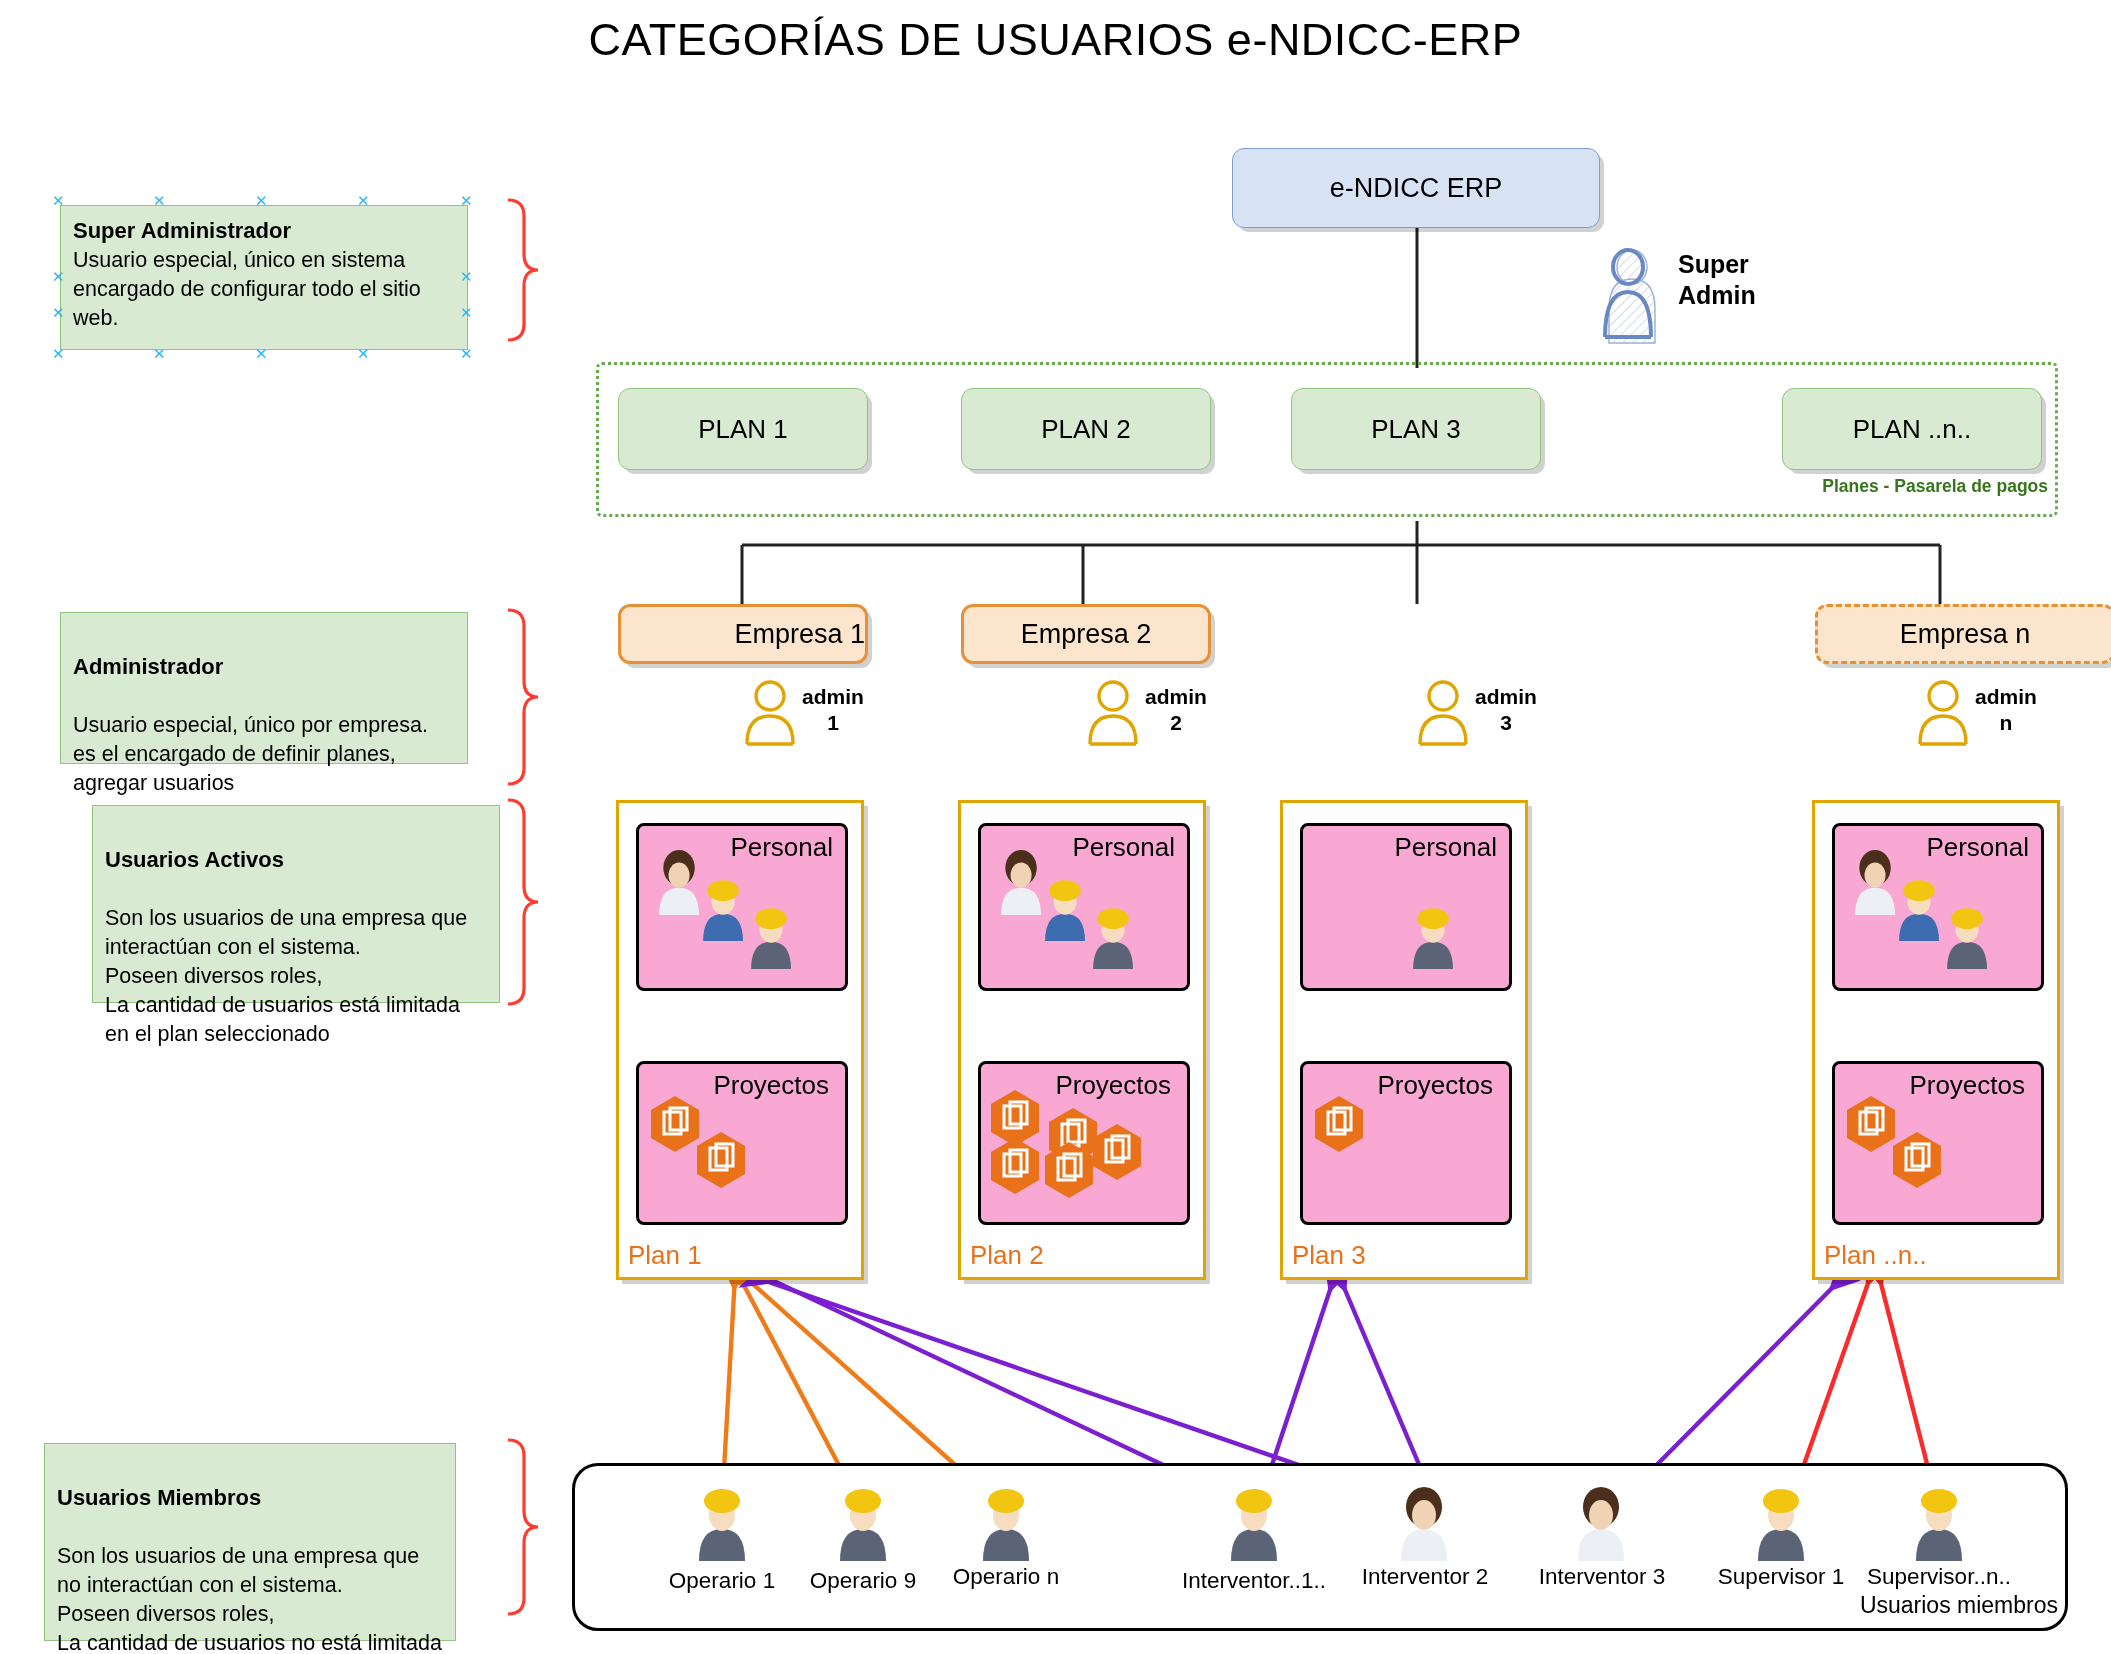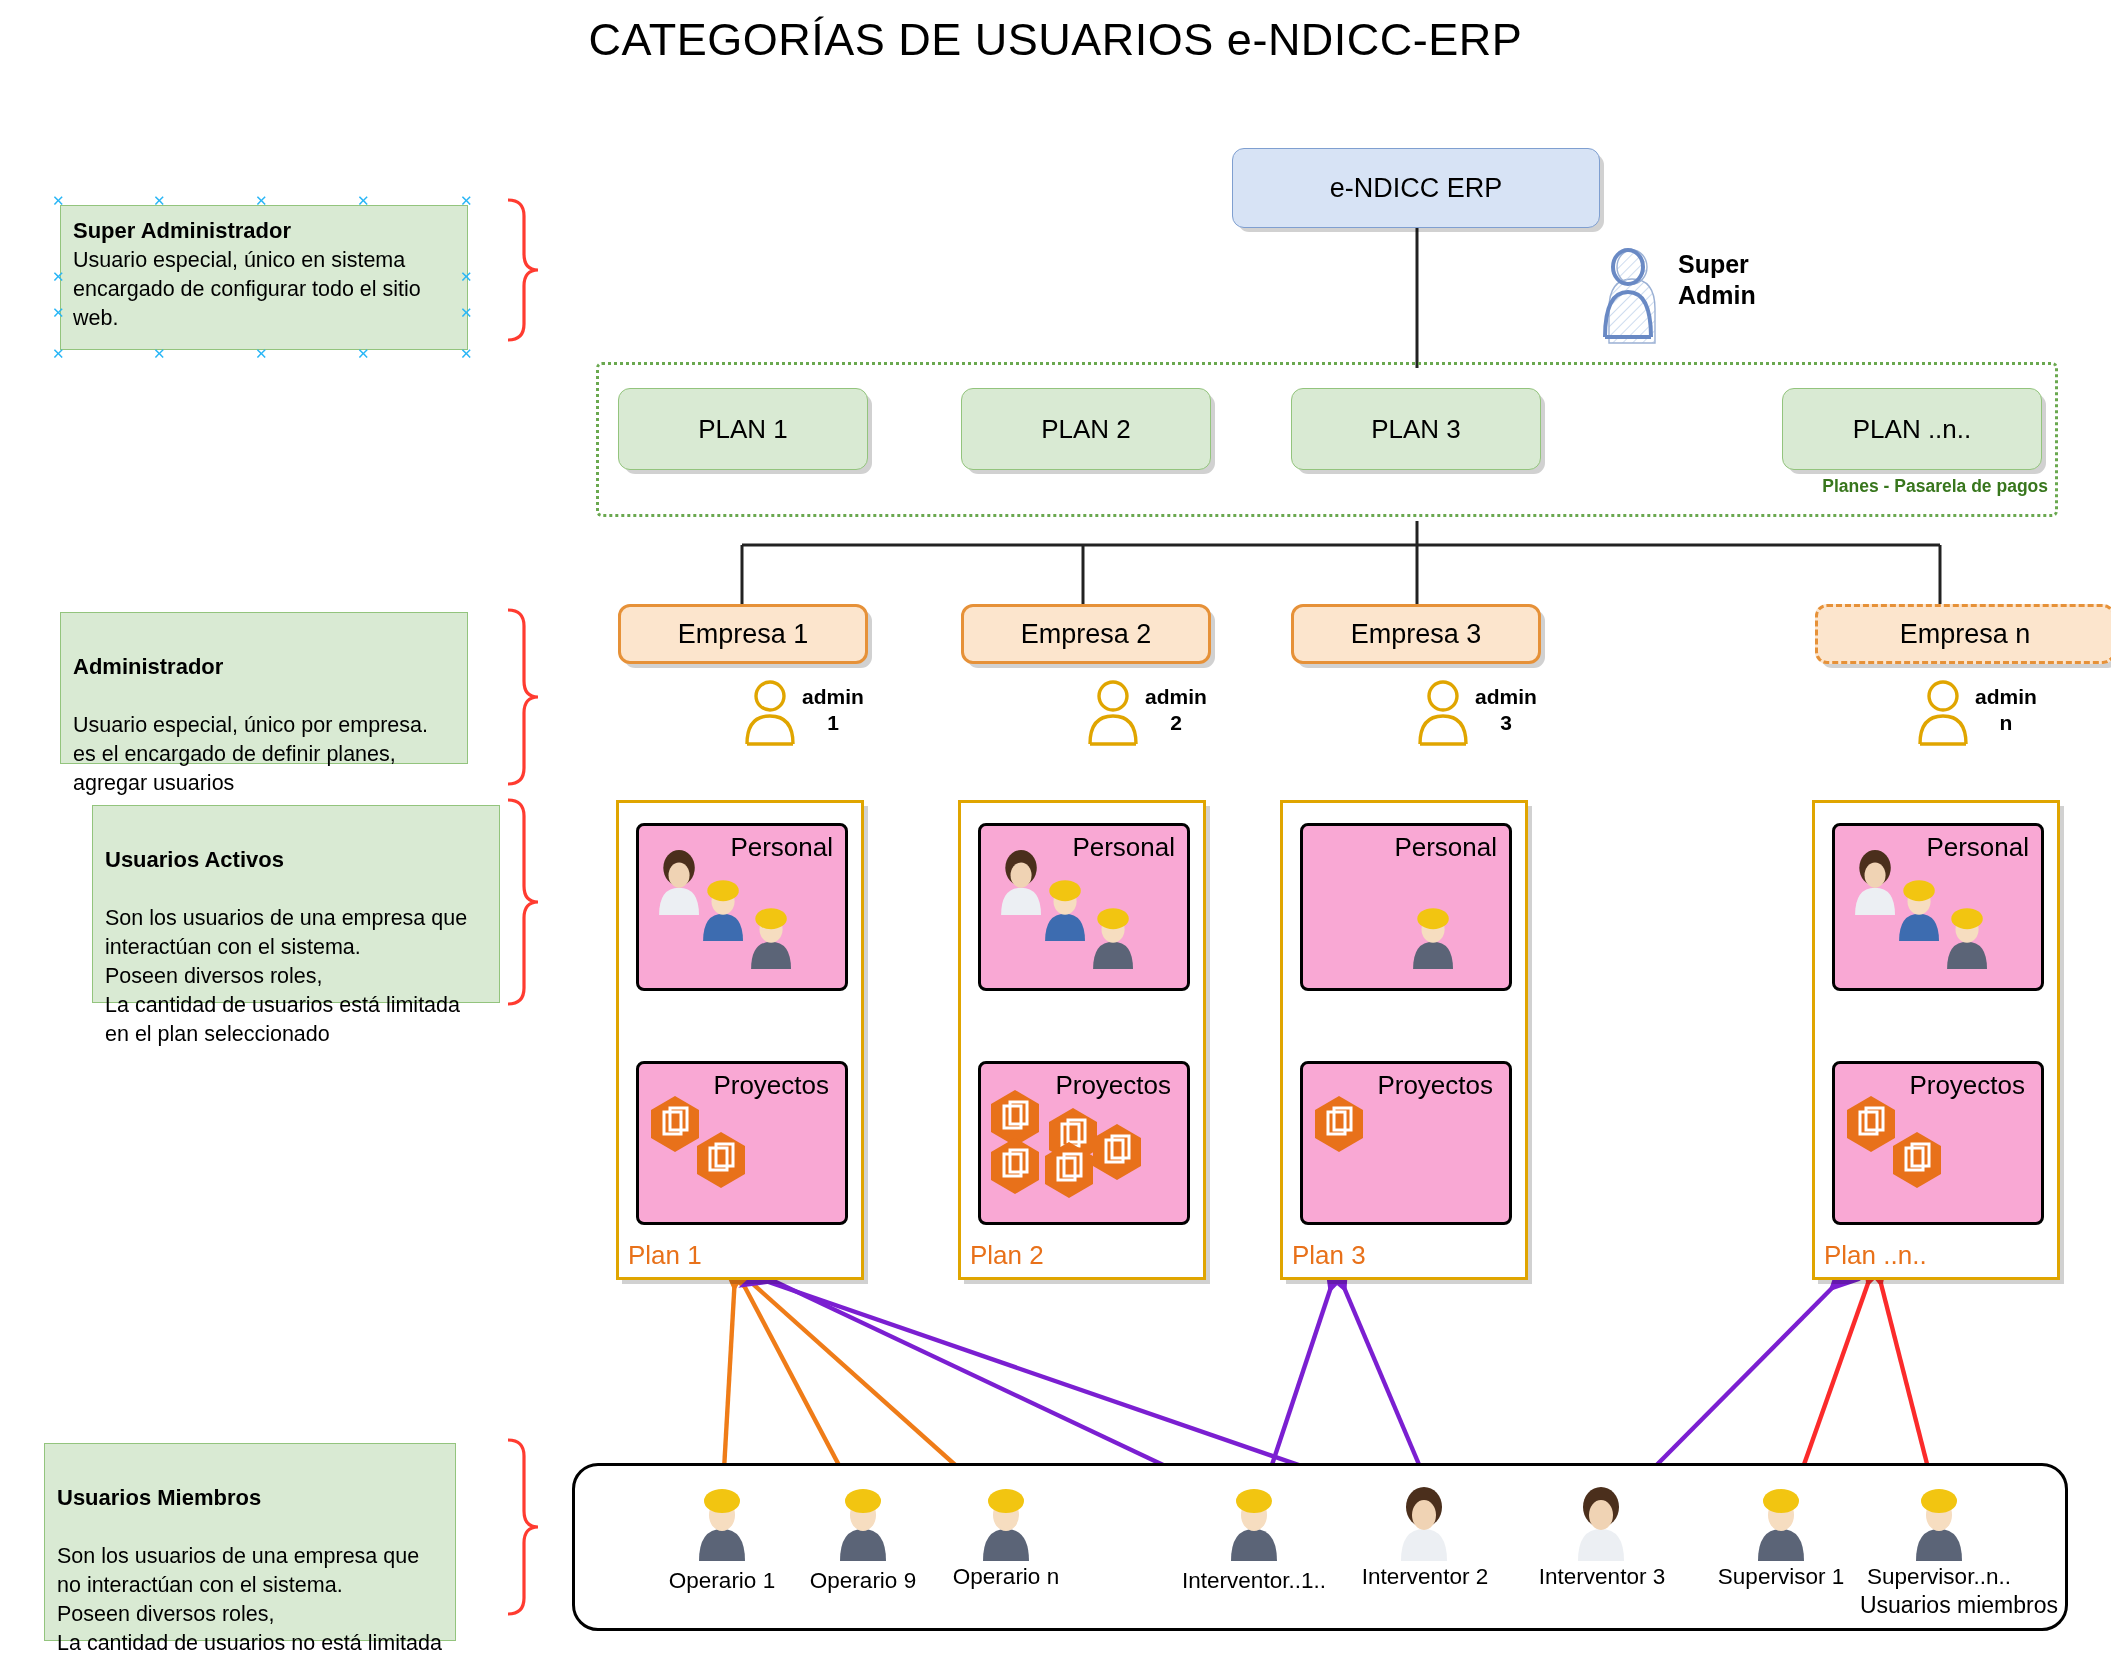--- a/index.html
+++ b/index.html
@@ -175,28 +175,25 @@
     <span>PLAN 2</span>
     </div>
   <div class="abs plan-box shadow" style="left:1291px;top:388px;width:250px;height:82px;">
     <span>PLAN 3</span>
     </div>
   <div class="abs plan-box shadow" style="left:1782px;top:388px;width:260px;height:82px;">
     <span>PLAN ..n..</span>
     </div>
   <div class="abs plans-caption" style="left:1788px;top:476px;width:260px;text-align:right;">Planes - Pasarela de pagos</div>
 
-  <div class="abs emp-box shadow" style="left:618px;top:604px;width:250px;height:60px;">
+  <div class="abs emp-box shadow" style="left:618px;top:604px;width:250px;height:60px;justify-content:flex-end;">
     <span>Empresa  1</span>
     </div>
   <div class="abs emp-box shadow" style="left:961px;top:604px;width:250px;height:60px;">
     <span>Empresa 2</span>
-    </div>
-  <div class="abs emp-box shadow" style="left:1291px;top:604px;width:250px;height:60px;">
-    <span>Empresa 3</span>
     </div>
   <div class="abs emp-box dashed shadow" style="left:1815px;top:604px;width:300px;height:60px;">
     <span>Empresa n</span>
     </div>
 
   <div class="abs" style="left:740px;top:680px;width:170px;height:70px;">
     <svg width="60" height="66" viewBox="0 0 60 66" style="position:absolute;left:0;top:0;">
       <circle cx="30" cy="16" r="14" fill="none" stroke="#e0a500" stroke-width="3.4"></circle>
       <path d="M7,64 q0,-28 23,-28 q23,0 23,28" fill="none" stroke="#e0a500" stroke-width="3.4"></path>
       <line x1="7" y1="64" x2="53" y2="64" stroke="#e0a500" stroke-width="3.4"></line>

